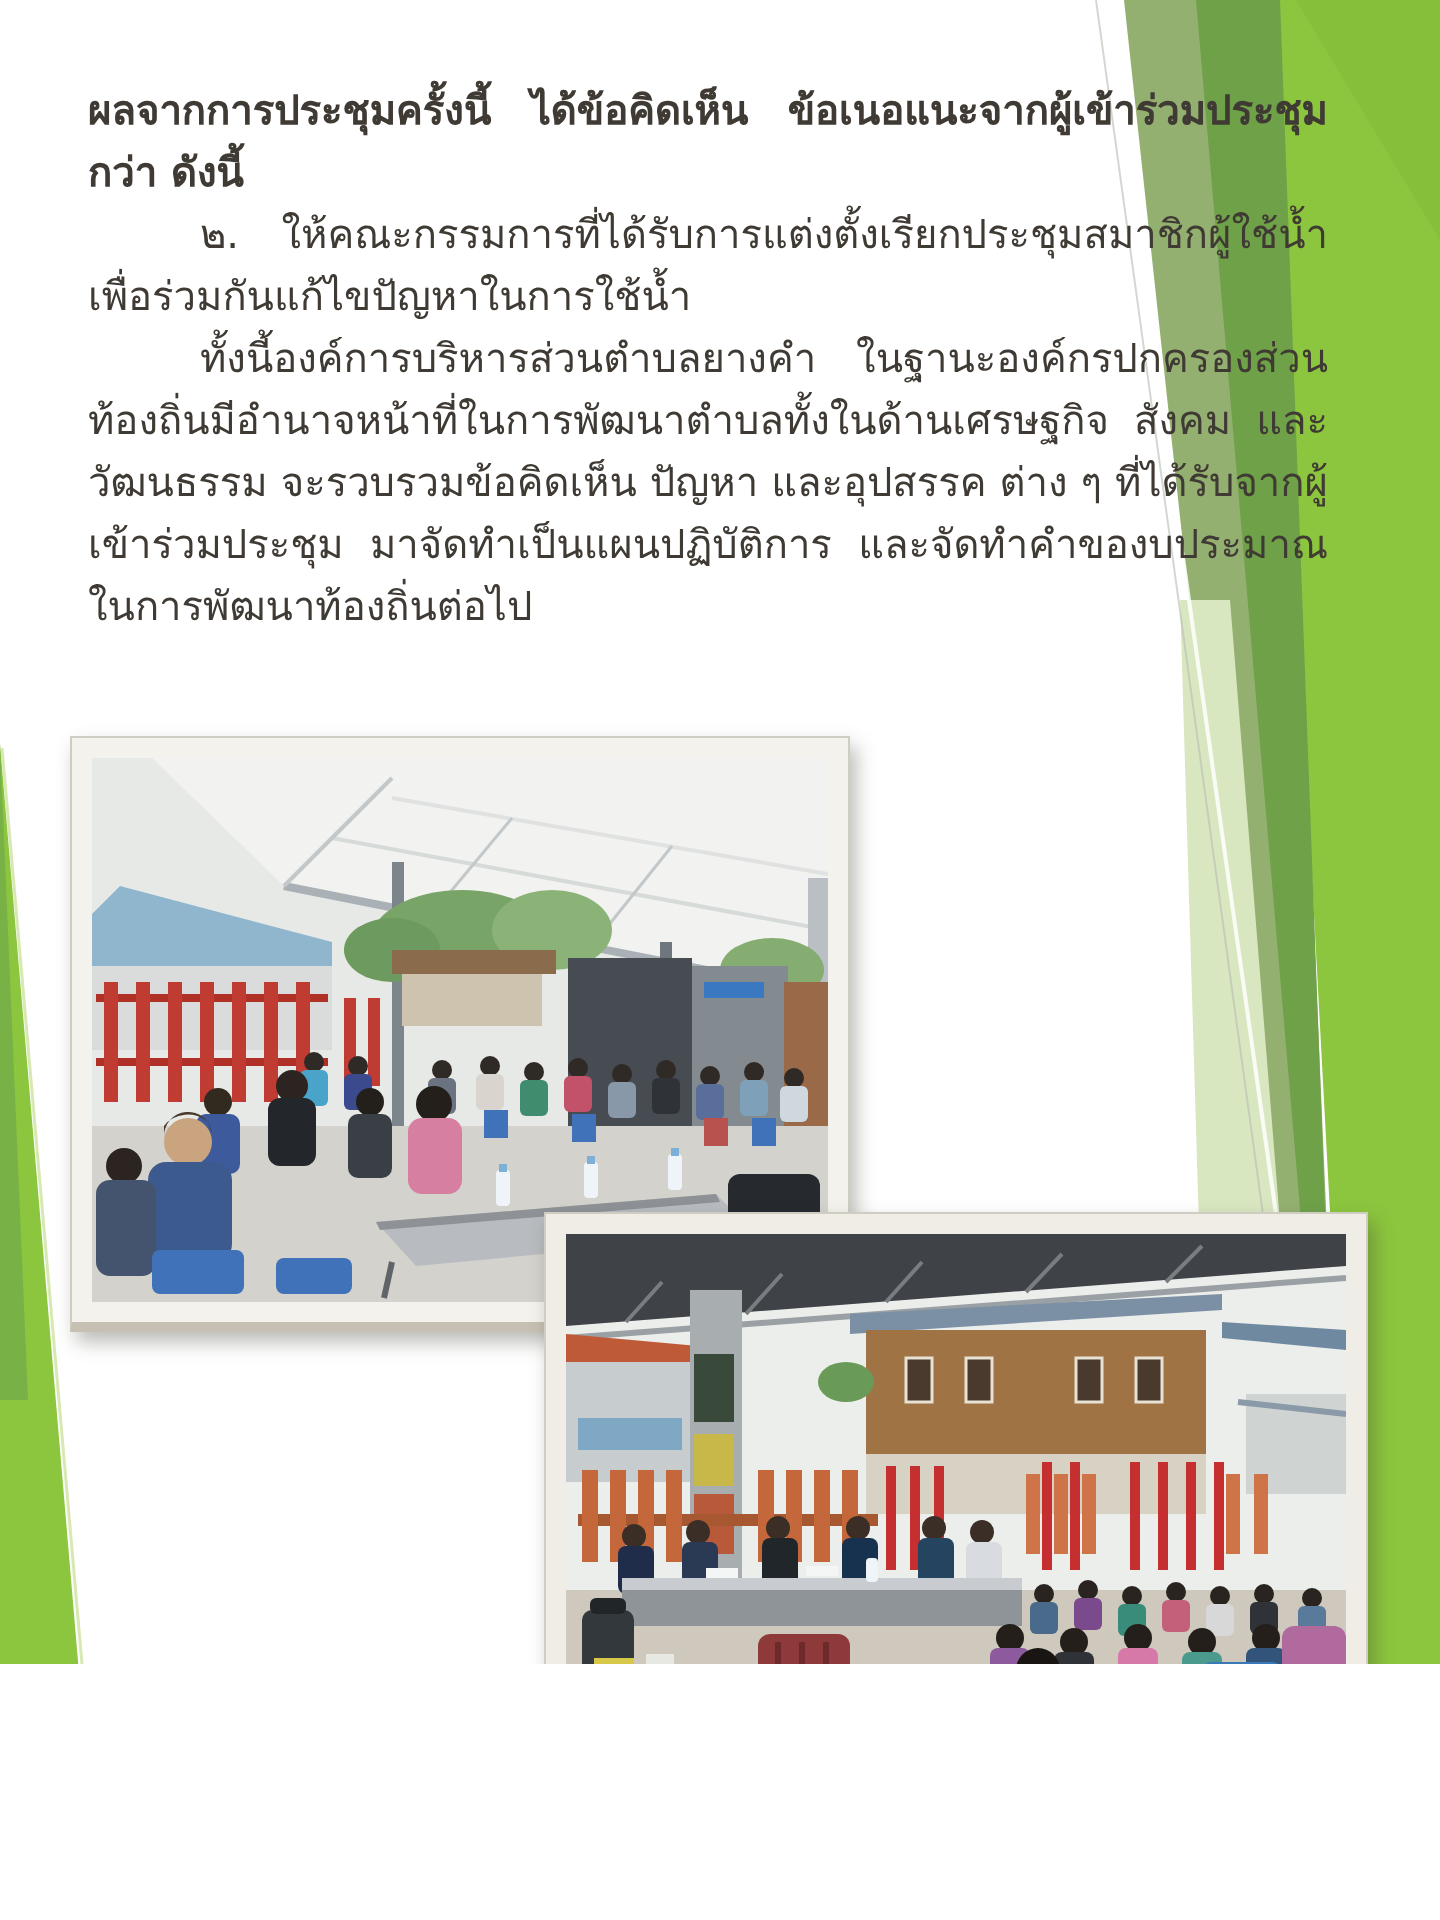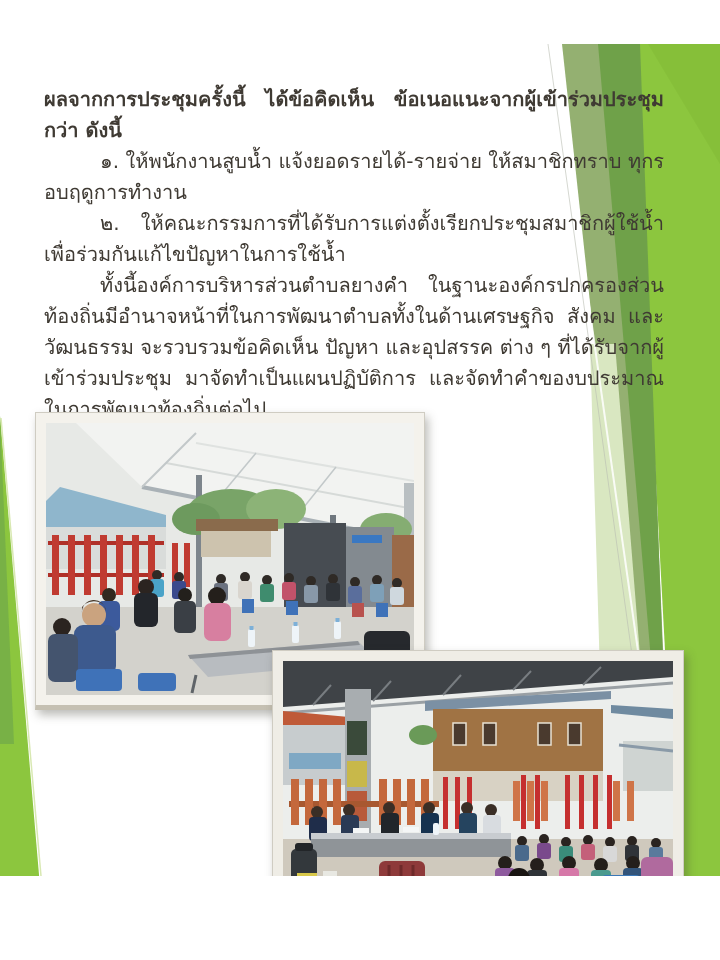--- a/index.html
+++ b/index.html
@@ -1,18 +1,18 @@
 <!DOCTYPE html>
 <html><head>
 <meta charset="utf-8">
 <style>
   html,body{margin:0;padding:0;}
   body{width:720px;height:960px;overflow:hidden;background:#ffffff;}
   .page{position:relative;width:720px;height:832px;background:#ffffff;overflow:hidden;
-        font-family:"DejaVu Sans",sans-serif;margin-top:44px;}
+        font-family:"DejaVu Sans",sans-serif;}
   .bg-deco{position:absolute;left:0;top:0;width:720px;height:960px;z-index:1;}
   .textblock{position:absolute;left:44px;top:40px;width:620px;z-index:2;
              color:#3f3a33;font-size:20px;line-height:31px;text-align:justify;}
   .textblock p{margin:0;padding:0;}
   .head{font-weight:700;}
   .para{text-indent:56px;}
   .photo{position:absolute;margin:0;background:#f4f2ec;padding:10px;
          border:1px solid #cfccc2;border-bottom:5px solid #c5c0b2;
          box-shadow:3px 5px 9px rgba(60,60,50,.35);}
   .photo svg{display:block;}
@@ -41,21 +41,20 @@
     </g>
     <g>
       <polygon points="0,372 50,960 0,960" fill="#8CC63E"></polygon>
       <polygon points="0,372 14,700 0,700" fill="#6FA84A" opacity="0.7"></polygon>
       <line x1="1" y1="374" x2="52" y2="958" stroke="#cfe3a0" stroke-width="1.5" opacity="0.8"></line>
     </g>
   </svg>
 
   <div class="textblock">
     <p class="head">ผลจากการประชุมครั้งนี้ ได้ข้อคิดเห็น ข้อเนอแนะจากผู้เข้าร่วมประชุมกว่า ดังนี้</p>
-    <p class="para">๑. ให้พนักงานสูบน้ำ แจ้งยอดรายได้-รายจ่าย ให้สมาชิกทราบ ทุกรอบฤดูการทำงาน</p>
     <p class="para">๒. ให้คณะกรรมการที่ได้รับการแต่งตั้งเรียกประชุมสมาชิกผู้ใช้น้ำเพื่อร่วมกันแก้ไขปัญหาในการใช้น้ำ</p>
     <p class="para">ทั้งนี้องค์การบริหารส่วนตำบลยางคำ ในฐานะองค์กรปกครองส่วนท้องถิ่นมีอำนาจหน้าที่ในการพัฒนาตำบลทั้งในด้านเศรษฐกิจ สังคม และวัฒนธรรม จะรวบรวมข้อคิดเห็น ปัญหา และอุปสรรค ต่าง ๆ ที่ได้รับจากผู้เข้าร่วมประชุม มาจัดทำเป็นแผนปฏิบัติการ และจัดทำคำของบประมาณในการพัฒนาท้องถิ่นต่อไป</p>
   </div>
 
   <figure class="photo photo1">
     <svg viewBox="0 0 368 272" width="368" height="272">
       <rect x="0" y="0" width="368" height="272" fill="#e7e9e6"></rect>
       <g>
         <polygon points="30,0 368,0 368,118 96,64" fill="#f2f3f1"></polygon>
         <line x1="96" y1="64" x2="368" y2="118" stroke="#a9b1b6" stroke-width="4"></line>

